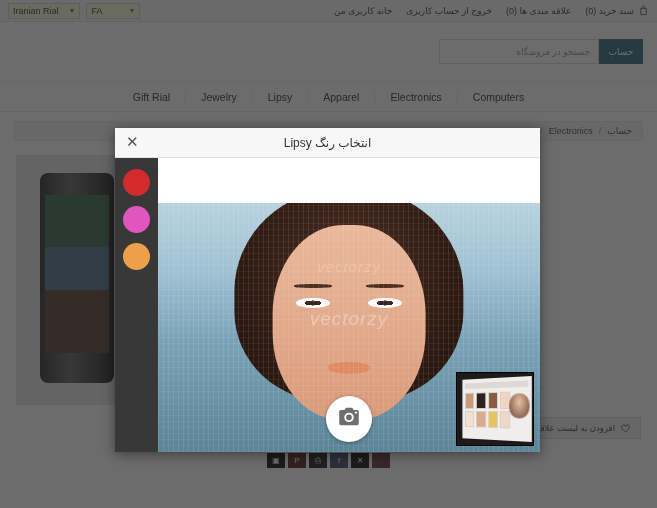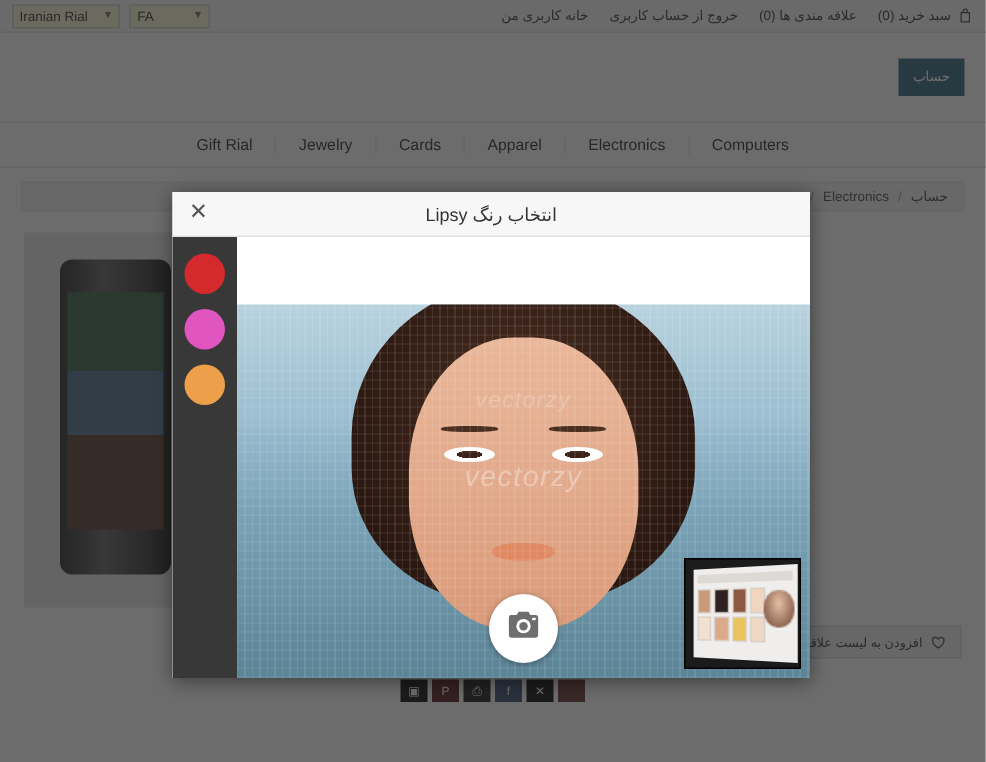--- a/index.html
+++ b/index.html
@@ -260,28 +260,29 @@
       <div class="selector">
         <span class="caret">▼</span>
         <span>Iranian Rial</span>
       </div>
     </div>
   </div>
 
   <div class="header">
     <div class="search-box">
       <button class="search-btn" style="background: rgb(29, 123, 163);">حساب</button>
+      <div class="search-input">جستجو در فروشگاه</div>
     </div>
   </div>
 
   <div class="nav">
     <a class="nav-item">Computers</a>
     <a class="nav-item">Electronics</a>
     <a class="nav-item">Apparel</a>
-    <a class="nav-item">Cards</a>
+    <a class="nav-item">Lipsy</a>
     <a class="nav-item">Jewelry</a>
     <a class="nav-item">Gift Rial</a>
   </div>
 
   <div class="breadcrumb">
     <a>حساب</a>
     <span class="bc-sep">/</span>
     <a>Electronics</a>
     <span class="bc-sep">/</span>
   </div>

